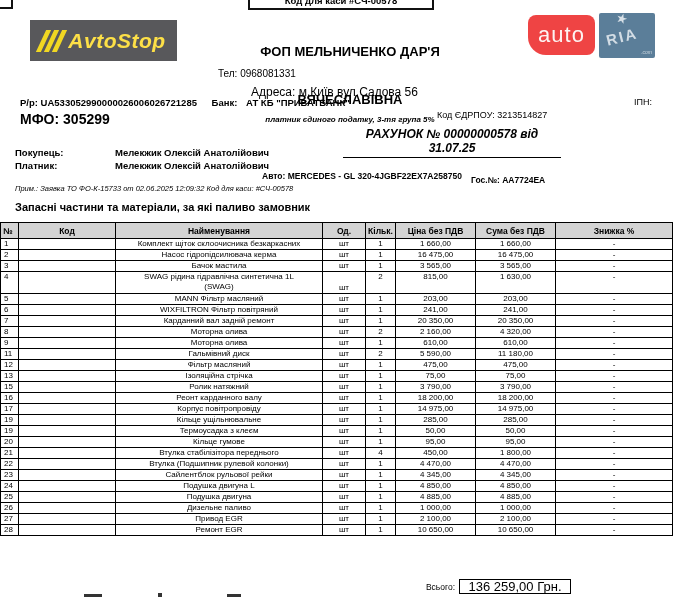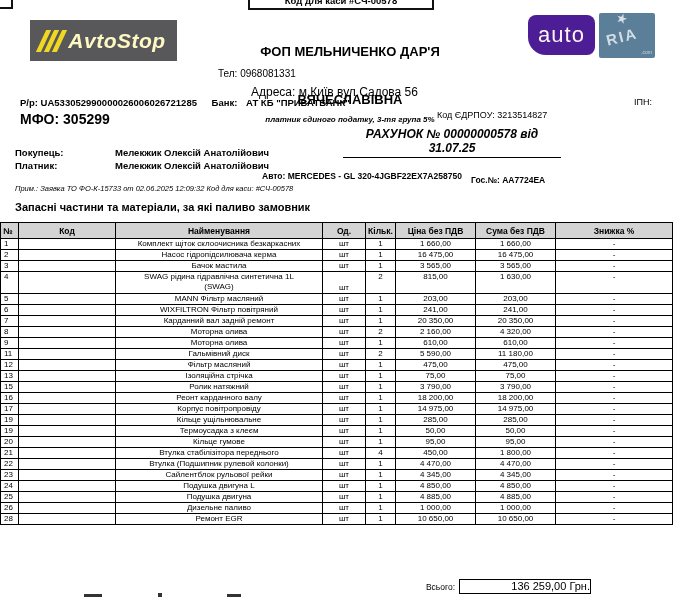--- a/index.html
+++ b/index.html
@@ -16,27 +16,27 @@
   .cash-box { left:248px; top:0; width:186px; height:10px; overflow:hidden;
     border-left:2px solid #111; border-right:2px solid #111; border-bottom:2px solid #111;
     text-align:center; }
   .cash-box span { display:block; margin-top:-7px; font-size:9.5px; font-weight:bold; line-height:16px; }
 
   
   .logo-avtostop { left:30px; top:20px; width:147px; height:41px; background:#58585b;
     display:flex; align-items:center; justify-content:center; gap:6px; }
   .logo-stripes { display:flex; gap:3px; transform:skewX(-25deg); }
   .logo-stripes i { display:block; width:5px; height:22px; background:#f0d722; }
-  .logo-text { color:#fef9c3; font-weight:bold; font-style:italic; font-size:21px; letter-spacing:.5px; }
+  .logo-text { color:#fde047; font-weight:bold; font-style:italic; font-size:21px; letter-spacing:.5px; }
 
   .company-block { left:200px; top:12px; width:300px; text-align:center; }
   .company-line { font-size:13px; font-weight:bold; line-height:16px;margin-top:32px; }
   .tax-note { margin-top:7px; font-size:8px; font-weight:bold; font-style:italic; }
 
-  .badge-auto { left:528px; top:15px; width:67px; height:40px; background:#4c1d95;
+  .badge-auto { left:528px; top:15px; width:67px; height:40px; background:#ef4444;
     border-radius:8px 8px 8px 18px; display:flex; align-items:center; justify-content:center; }
   .badge-auto span { color:#fdf3f2; font-size:22px; line-height:22px; letter-spacing:1px; }
   .badge-ria { left:599px; top:13px; width:56px; height:45px; background:#5b7e99; border-radius:2px; overflow:hidden; }
   .ria-star { position:absolute; left:17px; top:-2px; color:#d8e1e8; font-size:13px; transform:rotate(18deg); }
   .ria-word { position:absolute; left:7px; top:15px; color:#d3dde5; font-weight:bold; font-size:15px;
     letter-spacing:2px; transform:rotate(-14deg); }
   .ria-com { position:absolute; right:3px; bottom:3px; color:#cdd8e0; font-size:5px; font-style:italic; }
 
   
   .phone-line   { left:218px; top:68px;  font-size:10px; }
@@ -70,22 +70,22 @@
   .parts-table th { background:#d4d4d4; font-size:8.5px; height:16px; text-align:center; font-weight:bold; }
   .parts-table th.c0 { text-align:left; }
   .parts-table td { height:10.7px; font-size:8px; line-height:10px; text-align:center; vertical-align:middle; }
   .parts-table td.c0 { text-align:left; padding-left:3px; }
   .parts-table td.c2 { white-space:pre-line; }
   .row-tall td { height:22.4px; vertical-align:top; }
   .row-tall td.c3 { vertical-align:bottom; }
 
   
   .total-label { left:330px; top:582px; width:125px; text-align:right; font-size:8.5px; }
-  .total-box { left:459px; top:579px; width:132px; height:15px; border:1px solid #000;
-    text-align:right; font-size:11px; line-height:13px; }
+  .total-box { left:459px; top:579px; width:112px; height:15px; border:1px solid #000;
+    text-align:center; font-size:13px; line-height:13px; }
 
   
   .frag { background:#333; }
   .frag-a { left:84px;  top:594px; width:18px; height:3px; }
   .frag-b { left:158px; top:593px; width:4px;  height:4px; }
   .frag-c { left:227px; top:594px; width:14px; height:3px; }
 </style>
 </head>
 <body>
 
@@ -404,20 +404,30 @@
         <td class="c0">26</td>
         <td class="c1"></td>
         <td class="c2">Дизельне паливо</td>
         <td class="c3">шт</td>
         <td class="c4">1</td>
         <td class="c5">1 000,00</td>
         <td class="c6">1 000,00</td>
         <td class="c7">-</td>
       </tr>
       <tr>
+        <td class="c0">27</td>
+        <td class="c1"></td>
+        <td class="c2">Привод EGR</td>
+        <td class="c3">шт</td>
+        <td class="c4">1</td>
+        <td class="c5">2 100,00</td>
+        <td class="c6">2 100,00</td>
+        <td class="c7">-</td>
+      </tr>
+      <tr>
         <td class="c0">28</td>
         <td class="c1"></td>
         <td class="c2">Ремонт EGR</td>
         <td class="c3">шт</td>
         <td class="c4">1</td>
         <td class="c5">10 650,00</td>
         <td class="c6">10 650,00</td>
         <td class="c7">-</td>
       </tr>
     </tbody>

